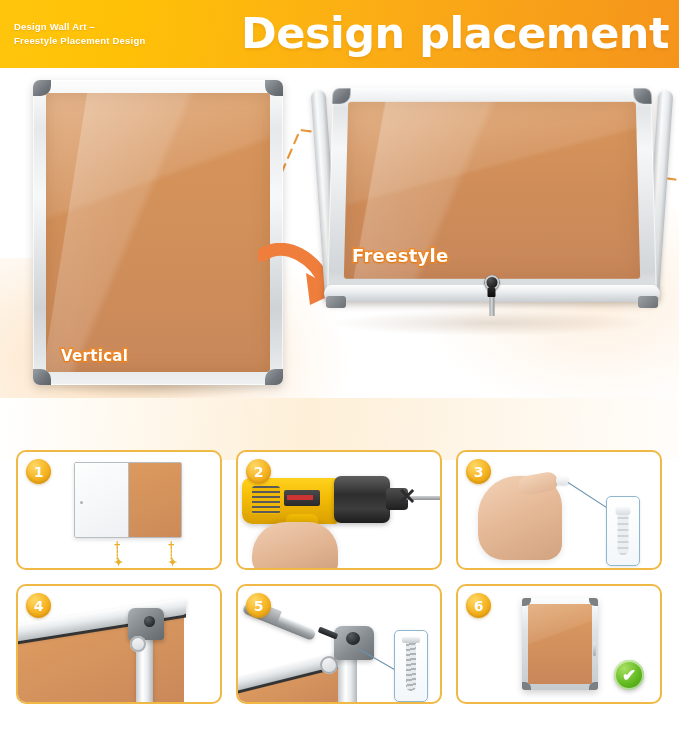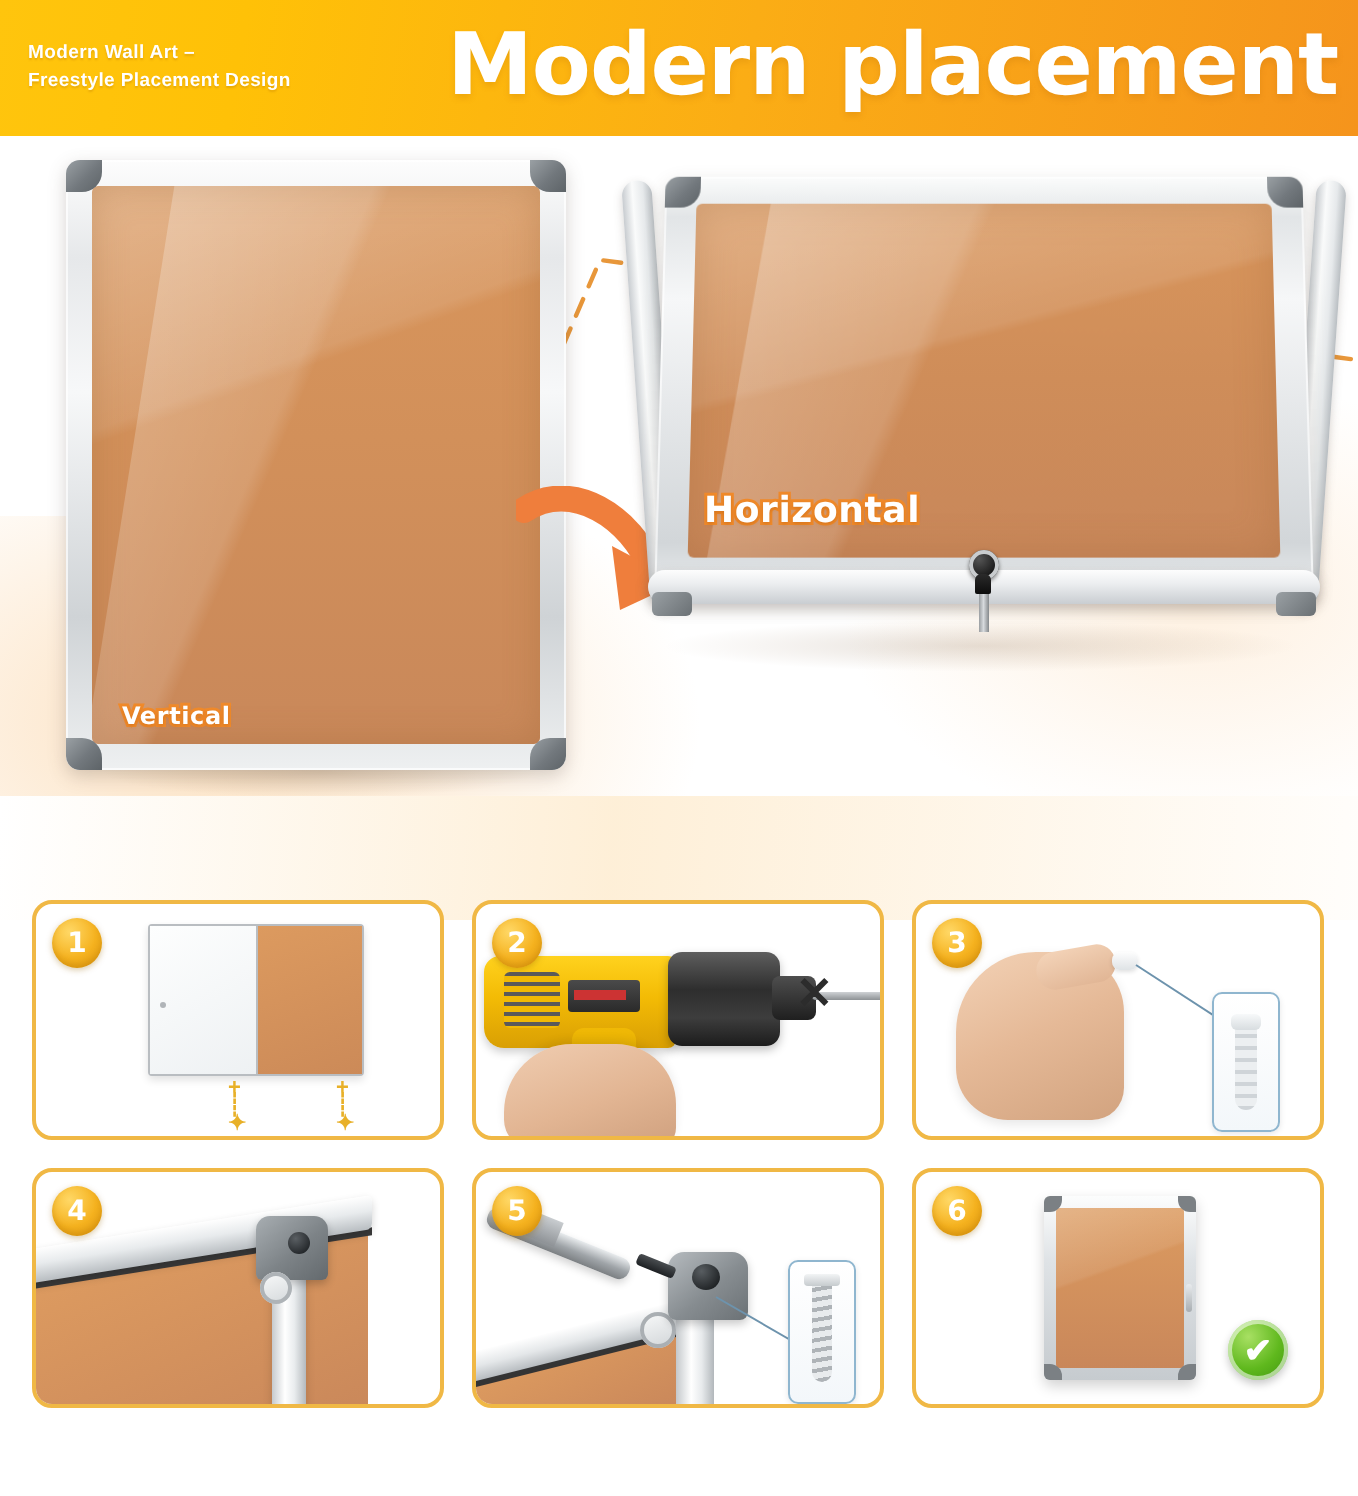--- a/index.html
+++ b/index.html
@@ -77,21 +77,21 @@
   }
   .corner.tl { left: 0; top: 0; border-radius: 7px 0 10px 0; }
   .corner.tr { right: 0; top: 0; border-radius: 0 7px 0 10px; }
   .corner.bl { left: 0; bottom: 0; border-radius: 0 10px 0 7px; }
   .corner.br { right: 0; bottom: 0; border-radius: 10px 0 7px 0; }
 
   .board-label {
     position: absolute; z-index: 6;
     color: #ffffff; font-weight: bold;
     font-family: "DejaVu Sans", sans-serif;
-    font-size: 12px; letter-spacing: .3px;
+    font-size: 15px; letter-spacing: .3px;
     -webkit-text-stroke: 3px #f08a2a;
     paint-order: stroke fill;
     text-shadow: 0 1px 2px rgba(150,70,0,.30);
   }
 
   
   #board-vertical { left: 33px; top: 12px; width: 250px; height: 305px; }
   #board-vertical .board-inner { left: 13px; top: 13px; right: 13px; bottom: 13px; }
   #board-vertical .board-label { left: 28px; bottom: 20px; }
 
@@ -315,24 +315,24 @@
     display: flex; align-items: center; justify-content: center;
     color: #fff; font-size: 17px; font-weight: bold; }
 </style>
 </head>
 <body>
 
 <div class="page">
 
   <div class="header">
     <div class="header-sub">
-      <div>Modern Wall Art –</div>
+      <div>Design Wall Art –</div>
       <div>Freestyle Placement Design</div>
     </div>
-    <div class="header-title">Modern placement</div>
+    <div class="header-title">Design placement</div>
   </div>
 
   <div class="hero">
     <div class="hero-glow"></div>
     <div class="hero-glow2"></div>
 
     <svg class="dash-svg" viewBox="0 0 679 330">
       <polyline points="250,178 300,62 679,112" fill="none" stroke="#e8973a" stroke-width="2.2" stroke-dasharray="9 7" stroke-linecap="round"></polyline>
     </svg>
 
@@ -366,21 +366,21 @@
           </div>
           <div class="corner tl"></div>
           <div class="corner tr"></div>
         </div>
         <div class="hb-base"></div>
         <div class="hb-foot l"></div>
         <div class="hb-foot r"></div>
         <div class="key"></div>
         <div class="lock"></div>
       </div>
-      <div class="board-label">Horizontal</div>
+      <div class="board-label">Freestyle</div>
     </div>
   </div>
 
   <div class="install">
     <div class="install-bg"></div>
 
     <div class="grid">
 
       <div class="panel">
         <div class="badge">1</div>

